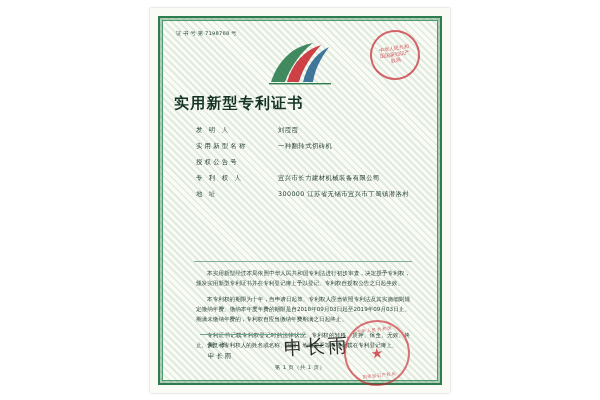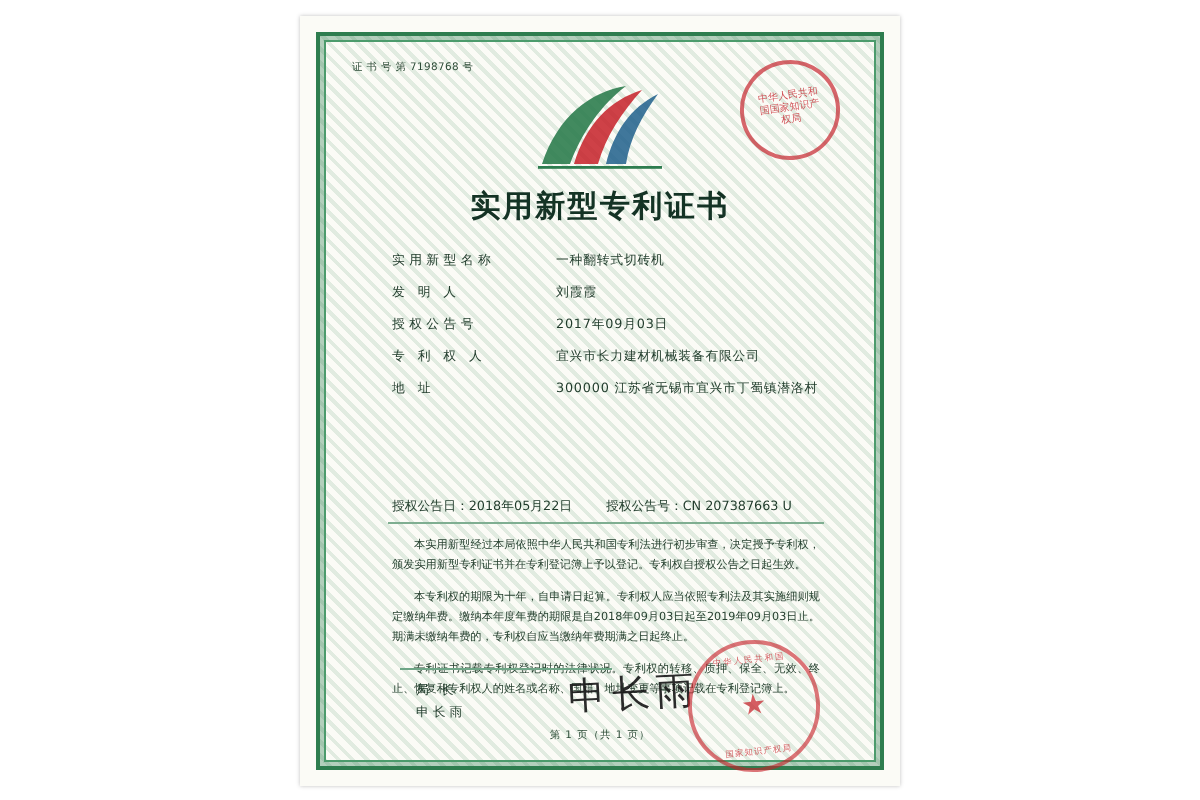--- a/index.html
+++ b/index.html
@@ -81,21 +81,20 @@
     top: 12px;
     transform: translateX(-50%);
     width: 78px;
     height: 46px;
   }
   #title {
     position: absolute;
     left: 0;
     right: 0;
     top: 66px;
-    text-align: center;
     font-family: Liberation Serif, serif;
     font-size: 15px;
     font-weight: bold;
     letter-spacing: 1.2px;
     color: #143325;
   }
   
   #top-seal {
     position: absolute;
     right: 6px;
@@ -288,49 +287,40 @@
       </div>
 
       <div id="top-seal">
         <span>中华人民共和国国家知识产权局</span>
       </div>
 
       <div id="title">实用新型专利证书</div>
 
       <div id="fields">
         <div class="field-row">
+          <div class="field-label">发 明 人</div>
+          <div class="field-value">刘霞霞</div>
+        </div>
+        <div class="field-row">
           <div class="field-label">实用新型名称</div>
           <div class="field-value">一种翻转式切砖机</div>
         </div>
         <div class="field-row">
-          <div class="field-label">发 明 人</div>
-          <div class="field-value">刘霞霞</div>
-        </div>
-        <div class="field-row">
           <div class="field-label">授权公告号</div>
-          <div class="field-value">2017年09月03日</div>
         </div>
         <div class="field-row">
           <div class="field-label">专 利 权 人</div>
           <div class="field-value">宜兴市长力建材机械装备有限公司</div>
         </div>
         <div class="field-row">
           <div class="field-label">地 址</div>
           <div class="field-value">300000 江苏省无锡市宜兴市丁蜀镇潜洛村</div>
         </div>
       </div>
 
-      <div id="grant-row">
-        <div class="half">
-          <span>授权公告日：</span><span>2018年05月22日</span>
-        </div>
-        <div class="half">
-          <span>授权公告号：</span><span>CN 207387663 U</span>
-        </div>
-      </div>
 
       <div id="divider"></div>
 
       <div id="body-text">
         <p>本实用新型经过本局依照中华人民共和国专利法进行初步审查，决定授予专利权，颁发实用新型专利证书并在专利登记簿上予以登记。专利权自授权公告之日起生效。</p>
         <p>本专利权的期限为十年，自申请日起算。专利权人应当依照专利法及其实施细则规定缴纳年费。缴纳本年度年费的期限是自2018年09月03日起至2019年09月03日止。期满未缴纳年费的，专利权自应当缴纳年费期满之日起终止。</p>
         <p>专利证书记载专利权登记时的法律状况。专利权的转移、质押、保全、无效、终止、恢复和专利权人的姓名或名称、国籍、地址变更等事项记载在专利登记簿上。</p>
       </div>
 
       <div id="sig-line"></div>

